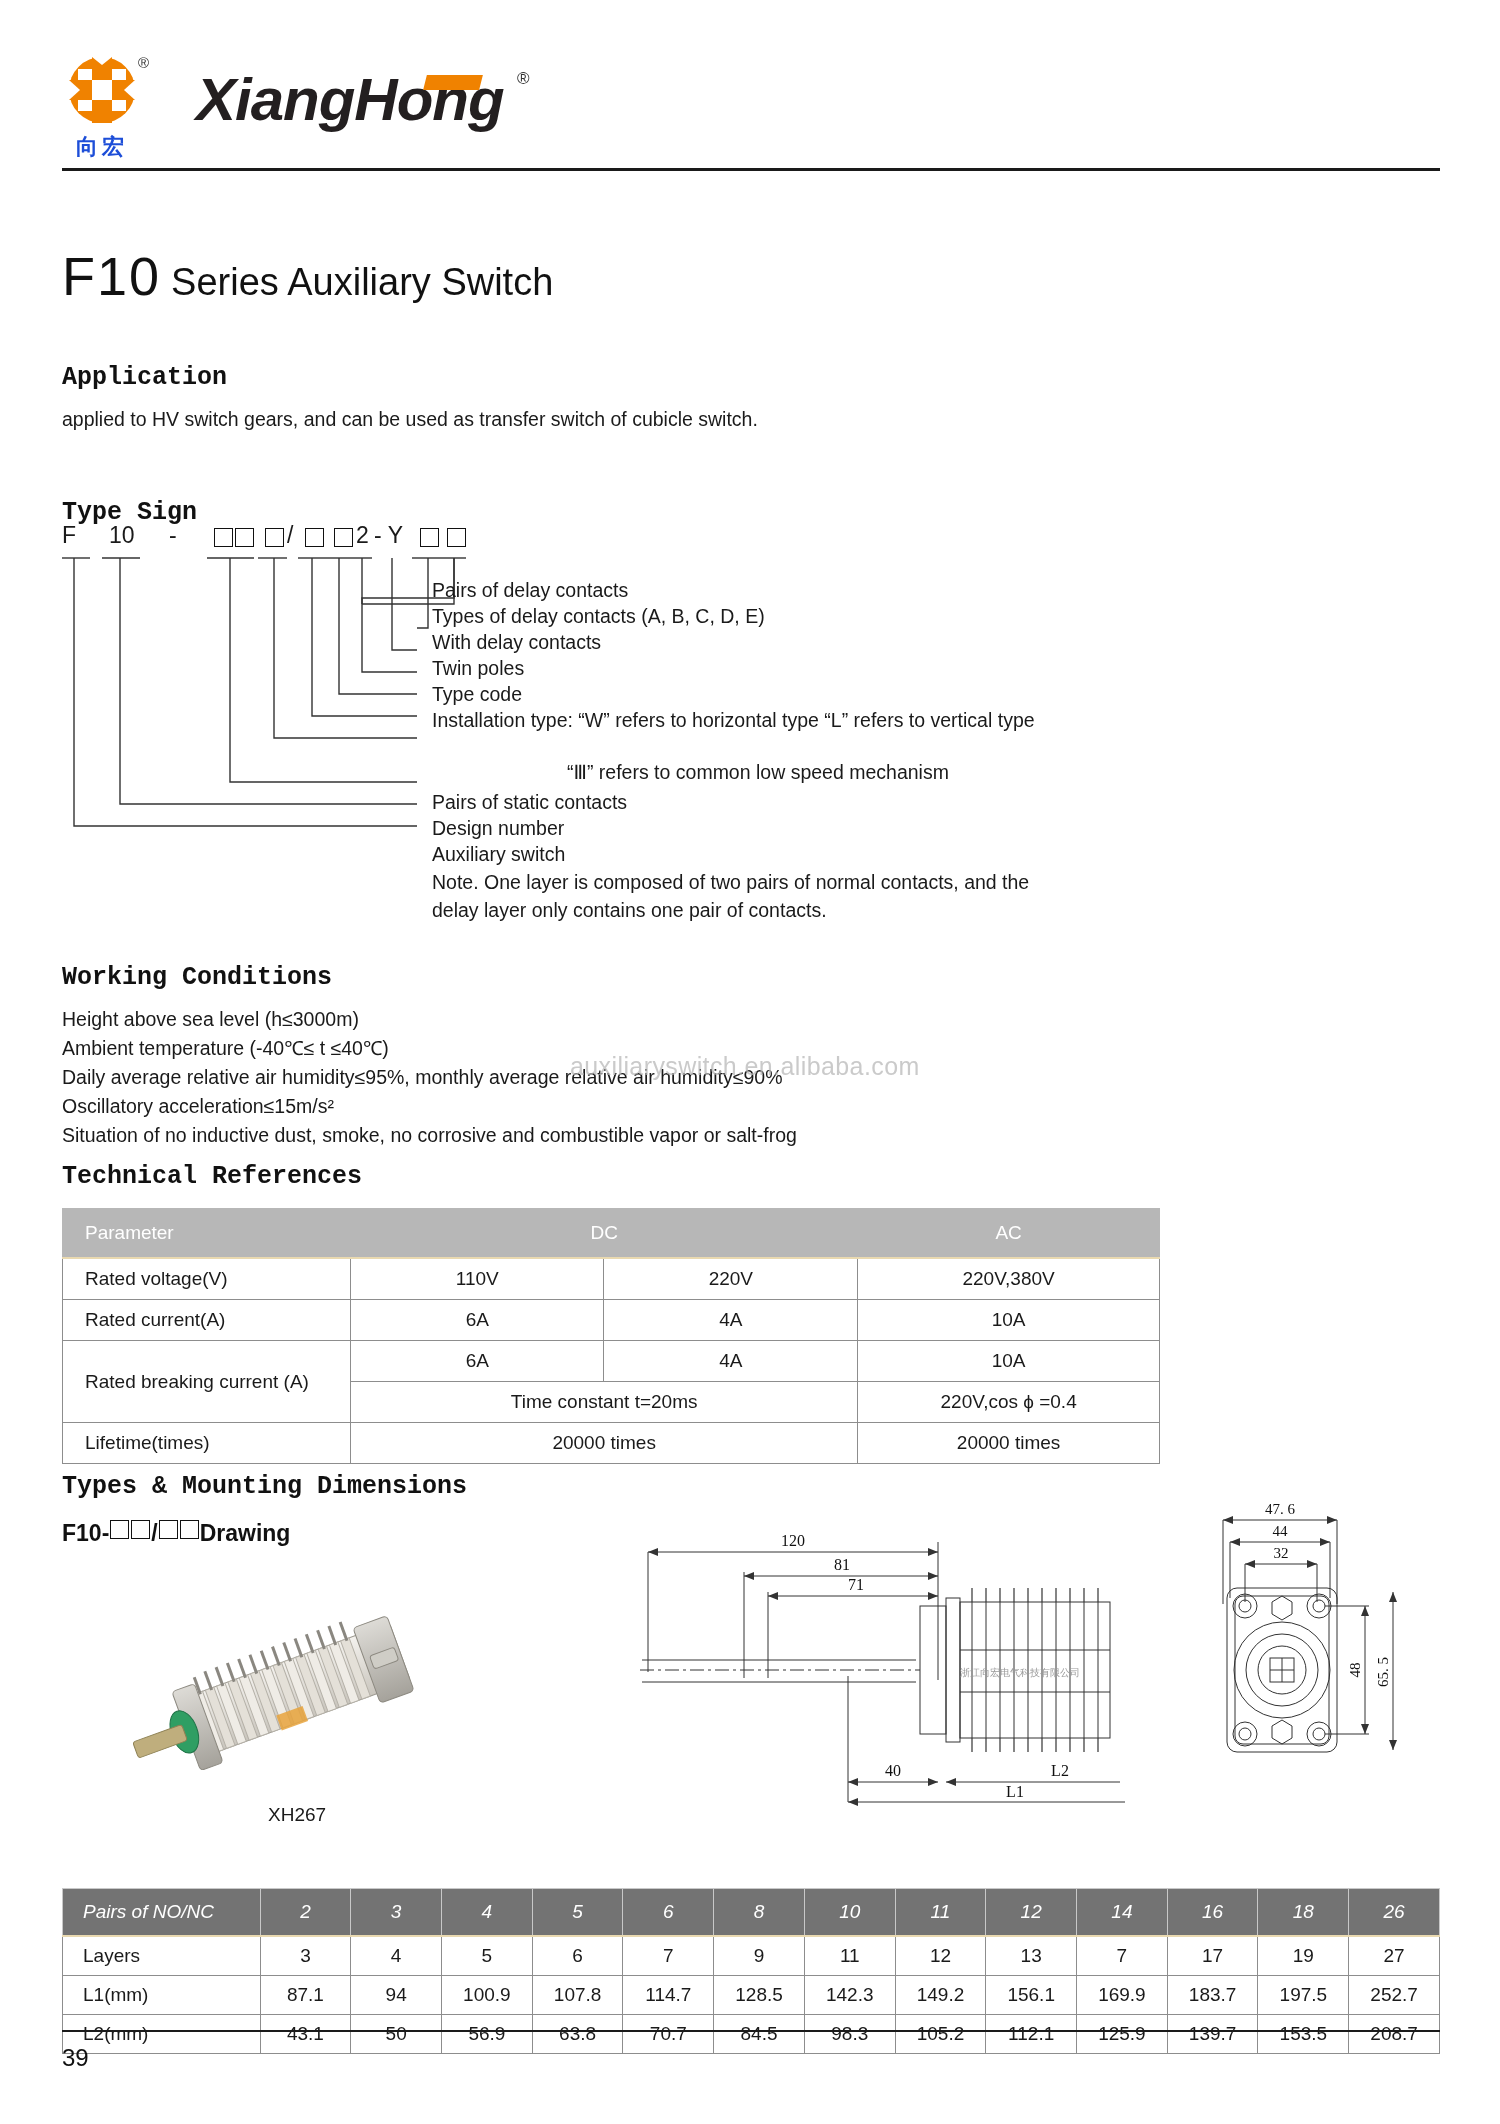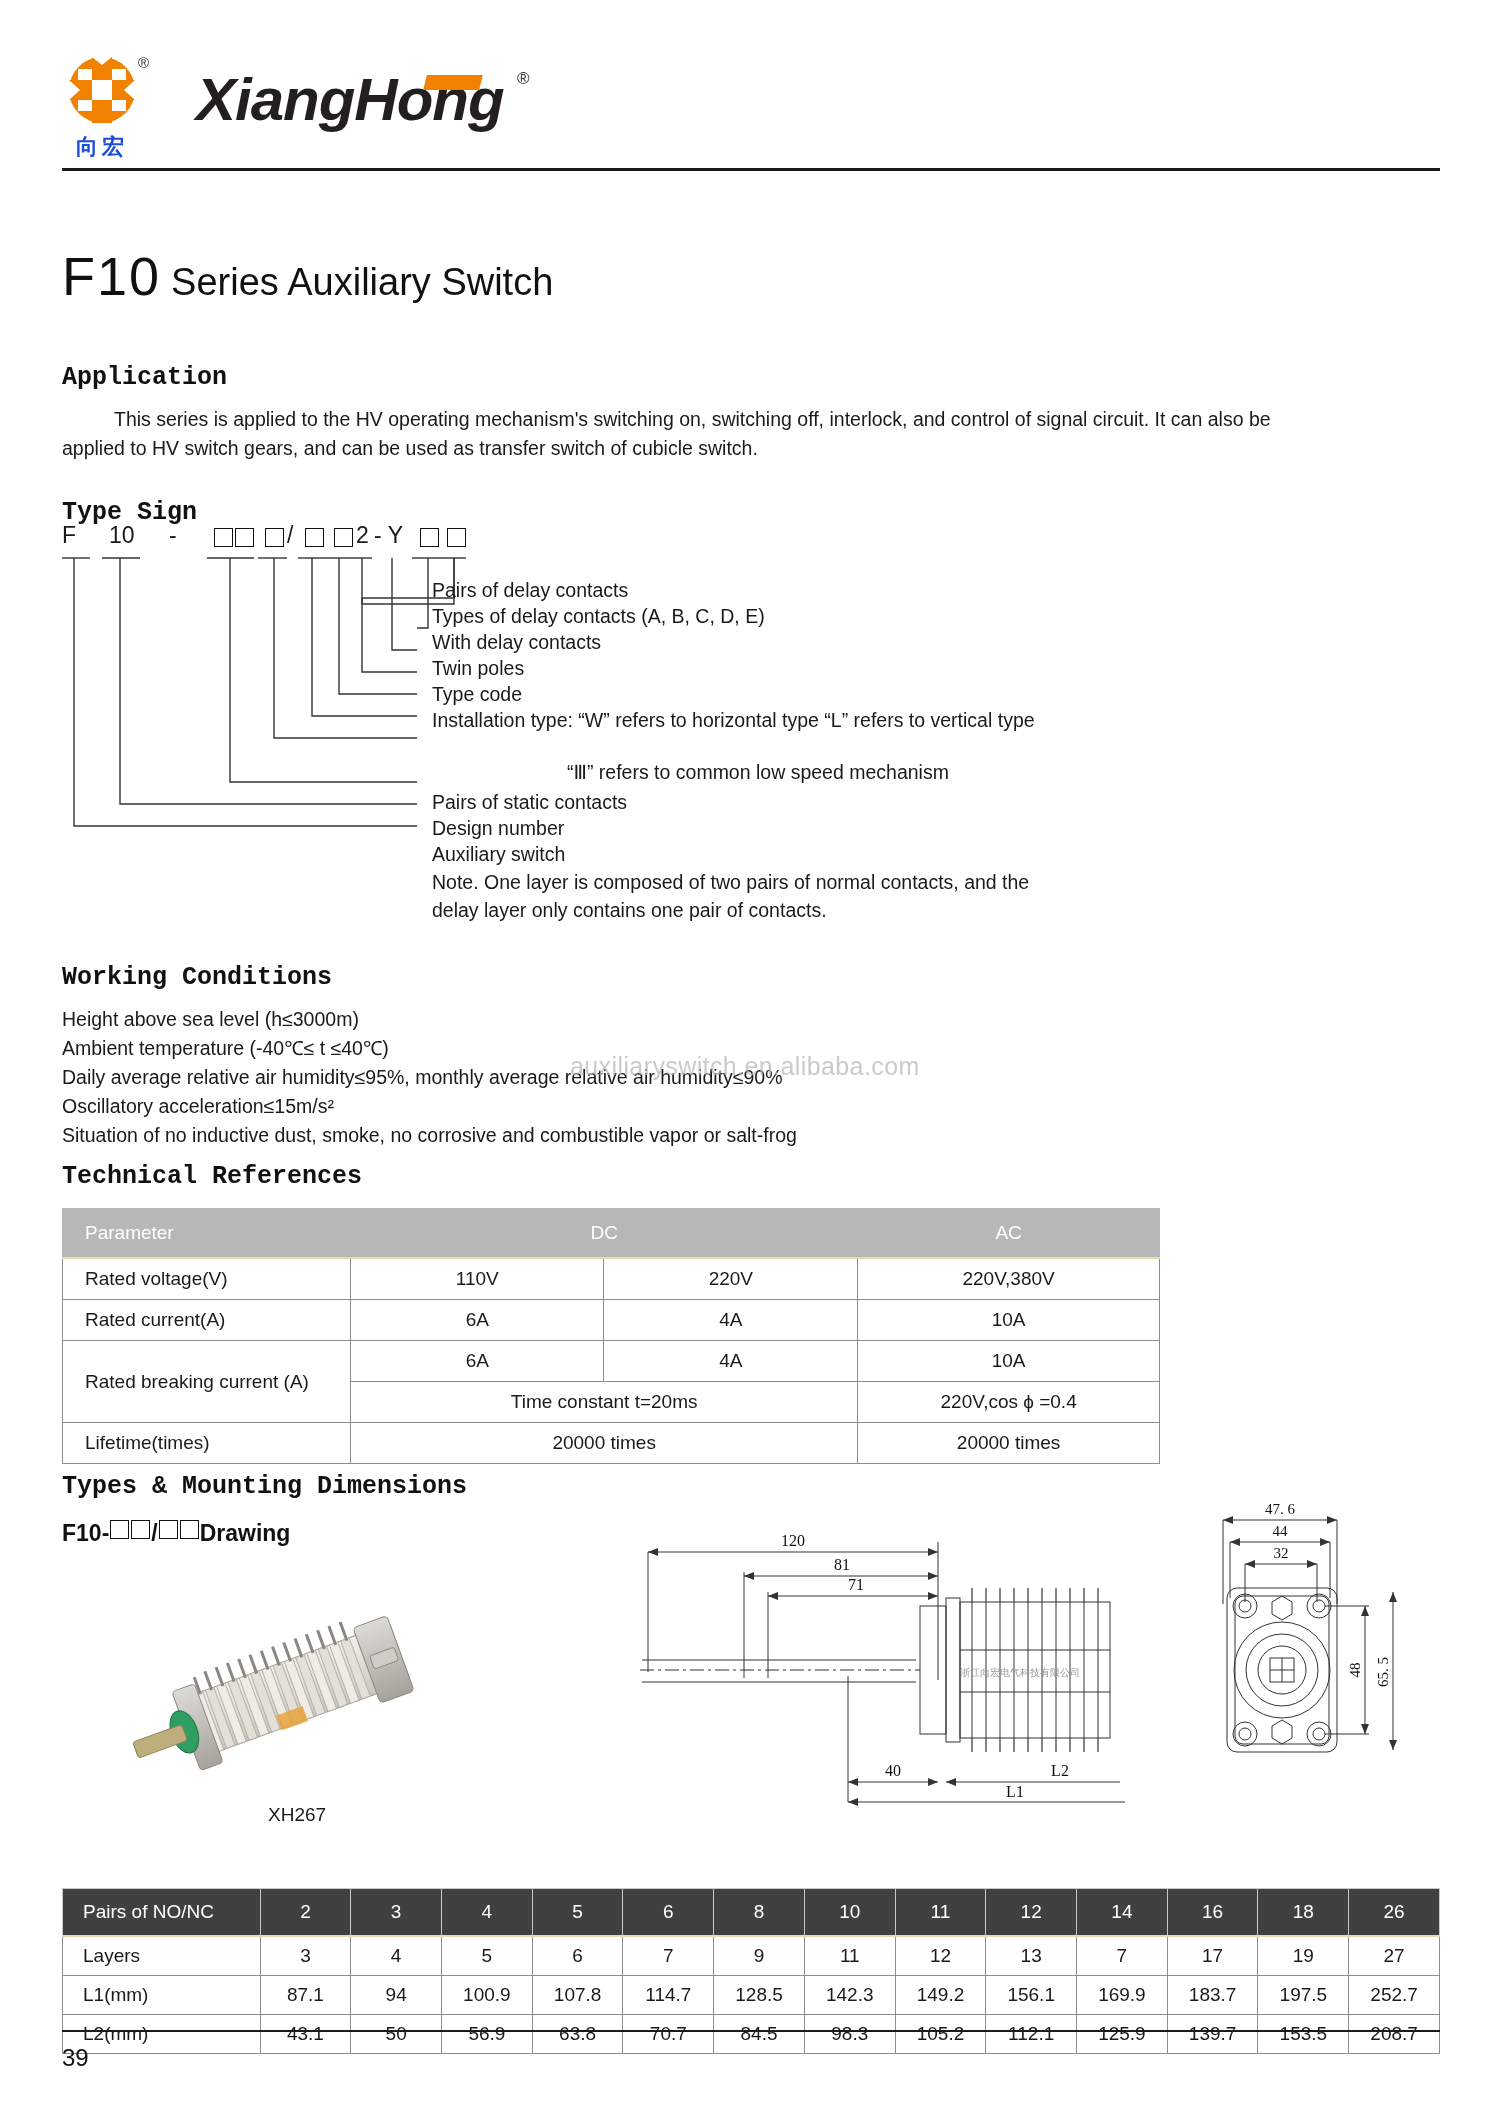--- a/index.html
+++ b/index.html
@@ -38,21 +38,21 @@
   table{border-collapse:collapse;}
   .tech{position:absolute;left:62px;top:1208px;width:1098px;font-size:19px;}
   .tech th,.tech td{border:1px solid #8d8d8d;text-align:center;padding:9px 4px;font-weight:normal;color:#1a1a1a;}
   .tech thead th{background:#b7b7b7;color:#ffffff;font-size:19px;border:1px solid #b7b7b7;padding:13px 4px;}
   .tech thead th.first{text-align:left;padding-left:22px;}
   .tech td.left{text-align:left;padding-left:22px;}
   .tech tbody tr:first-child td{border-top:2px solid #e9d9b0;}
 
   .dims{position:absolute;left:62px;top:1888px;width:1378px;font-size:19px;}
   .dims th,.dims td{border:1px solid #8d8d8d;text-align:center;padding:8px 2px;font-weight:normal;color:#1a1a1a;}
-  .dims thead th{background:#404040;color:#ffffff;border:1px solid #c8c8c8;padding:12px 2px;}
+  .dims thead th{background:#737373;color:#ffffff;border:1px solid #c8c8c8;padding:12px 2px;font-style:italic;}
   .dims thead th.first{text-align:left;padding-left:20px;}
   .dims td.left{text-align:left;padding-left:20px;}
   .dims tbody tr:first-child td{border-top:2px solid #e9d9b0;}
 
   
   .foot-rule{position:absolute;left:62px;top:2030px;width:1378px;height:2px;background:#1a1a1a;}
   .pageno{position:absolute;left:62px;top:2044px;font-size:24px;color:#111;}
 
   
   .watermark{position:absolute;left:570px;top:1052px;font-size:25px;color:#b9b9b9;opacity:.75;letter-spacing:.4px;pointer-events:none;}
@@ -94,21 +94,20 @@
     </div>
   </div>
   <div class="header-rule"></div>
 
   <div class="title">
     <span class="t1">F10</span><span class="t2">Series Auxiliary Switch</span>
   </div>
 
   <div class="h2" style="left:62px;top:363px;">Application</div>
   <div class="para" style="left:62px;top:405px;width:1380px;">
-    <div style="text-indent:52px;">This series is applied to the HV operating mechanism's switching on, switching off, interlock, and control of signal circuit. It can also be</div>
     <div>applied to HV switch gears, and can be used as transfer switch of cubicle switch.</div>
   </div>
 
   <div class="h2" style="left:62px;top:498px;">Type Sign</div>
 
   <div class="typesign">
 
     <div class="code-row">
       <span style="position:absolute;left:0;top:0;">F</span>
       <span style="position:absolute;left:47px;top:0;">10</span>

